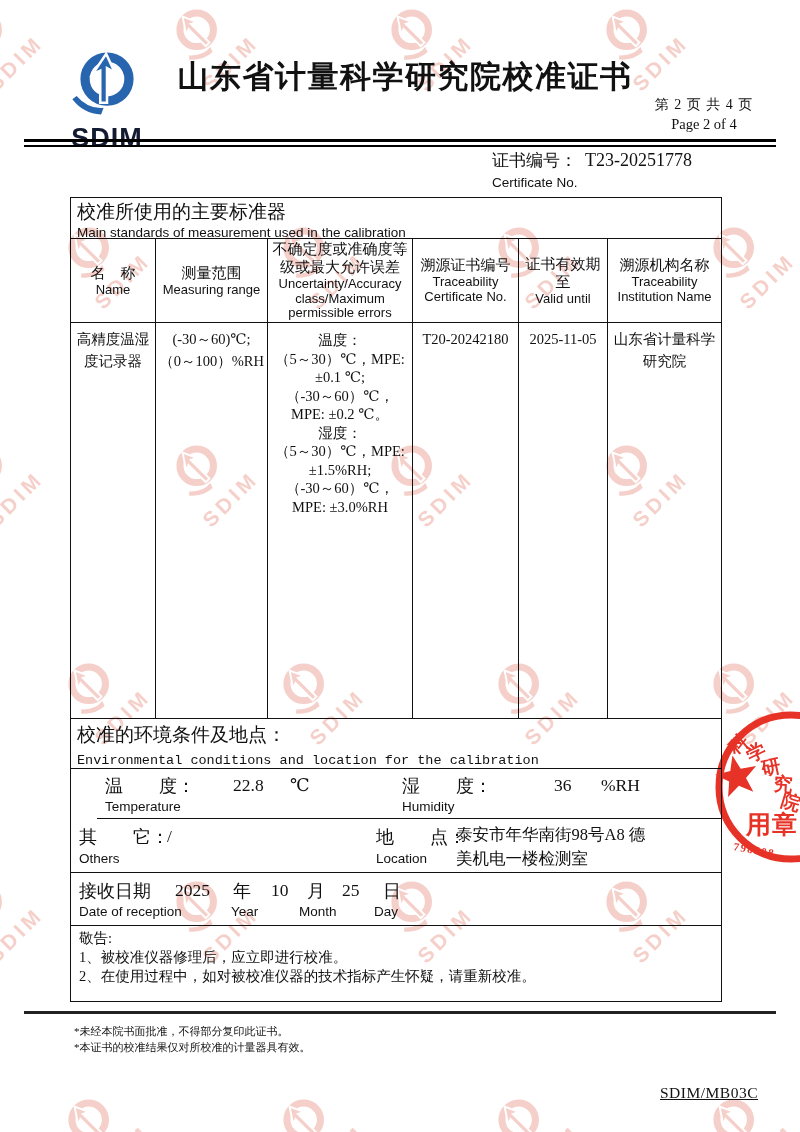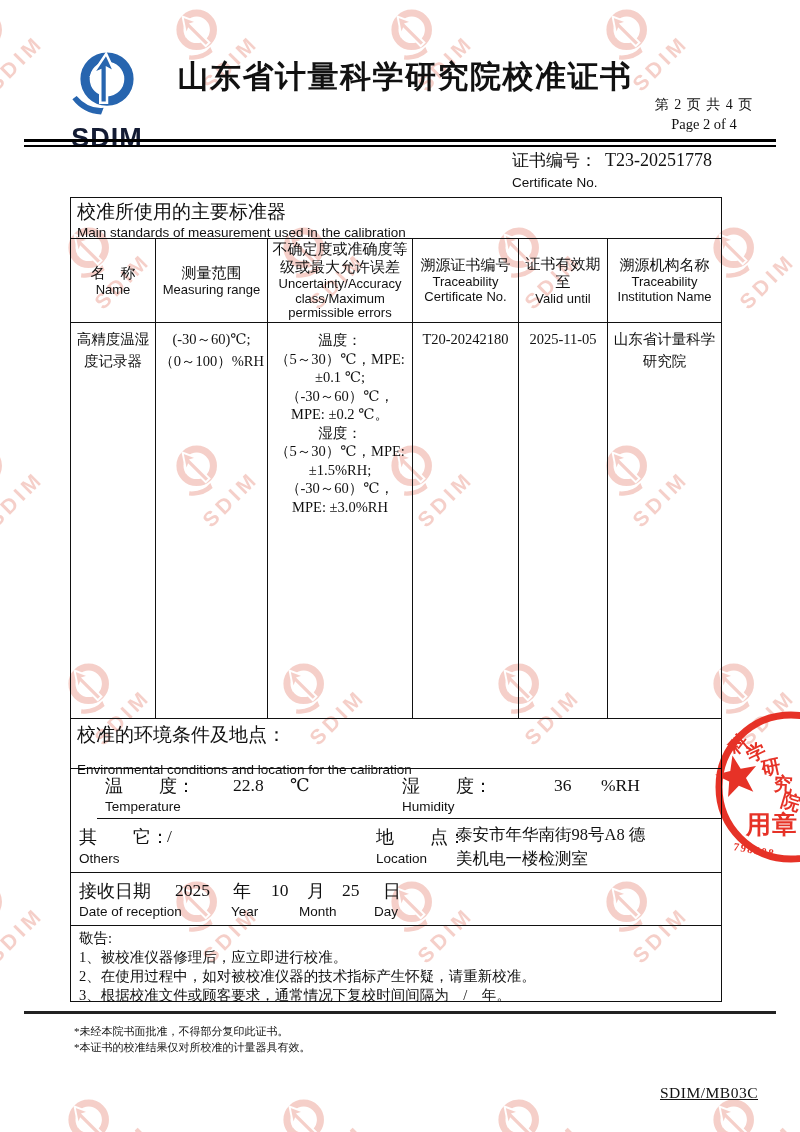--- a/index.html
+++ b/index.html
@@ -32,21 +32,21 @@
     font-family:"Liberation Sans","DejaVu Sans",sans-serif;
     font-size:22px; font-weight:bold; margin-top:10px; letter-spacing:.5px;
   }
   .page-info { position:absolute; left:645px; top:96px; width:118px; text-align:center; }
   .page-info-cn { font-size:14px; letter-spacing:1px; }
   .page-info-en { font-size:14.5px; margin-top:2px; }
   .rule-top { position:absolute; left:24px; top:139px; width:752px; }
   .rule-top .r1 { height:3px; background:#000; }
   .rule-top .r2 { height:1.5px; background:#000; margin-top:3px; }
   .rule-bottom { position:absolute; left:24px; top:1011px; width:752px; height:2.5px; background:#222; }
-  .cert-no-block { position:absolute; left:512px; top:149px; }
+  .cert-no-block { position:absolute; left:492px; top:149px; }
   .cert-no-line1 { font-size:17px; }
   .cert-no-value { font-size:18px; margin-left:8px; }
   .cert-no-en {
     font-family:"Liberation Sans","DejaVu Sans",sans-serif;
     font-size:13.5px; margin-top:3px;
   }
   
   .main-box {
     position:absolute; left:70px; top:197px; width:652px; height:805px;
     border:1.8px solid #111;
@@ -61,21 +61,21 @@
   .cell:last-child { border-right:none; }
   .c1{width:85px;} .c2{width:112px;} .c3{width:145px;} .c4{width:106px;} .c5{width:89px;} .c6{flex:1;}
   .hcell { display:flex; flex-direction:column; justify-content:center; align-items:center; padding:0 2px; }
   .hcell .cn { font-family:"Liberation Sans","DejaVu Sans",sans-serif; font-size:15px; line-height:1.2; }
   .hcell .en { font-family:"Liberation Sans","DejaVu Sans",sans-serif; font-size:13px; line-height:1.15; margin-top:1px; }
   .bcell { padding-top:6px; font-size:14.5px; line-height:1.5; white-space:pre-line; }
   .bcell.tight { line-height:1.28; font-size:14.5px; padding-top:8px; }
   
   .env-title { height:50px; border-bottom:1.5px solid #111; padding:3px 6px 0 6px; }
   .env-title .cn { font-family:"Liberation Sans","DejaVu Sans",sans-serif; font-size:19px; }
-  .env-title .en { font-family:Liberation Sans, sans-serif; font-size:13.5px; margin-top:14px; }
+  .env-title .en { font-family:Liberation Mono, monospace; font-size:13.5px; margin-top:5px; }
   .row { position:relative; border-bottom:1.5px solid #111; }
   .row-temp { height:50px;margin-left:26px; }
   .row-other { height:54px; }
   .row-recv { height:53px; }
   .row-notice { height:77px; border-bottom:none; padding:3px 8px 0 8px; }
   .abs { position:absolute; white-space:nowrap; }
   .lbl { font-size:18px; }
   .val { font-size:17.5px; }
   .sub { font-family:"Liberation Sans","DejaVu Sans",sans-serif; font-size:13.5px; }
   .loc-val { font-size:16.5px; line-height:1.45; white-space:pre-line; }
@@ -371,21 +371,20 @@
         <span class="abs sub" style="left:8px;top:31px">Date of reception</span>
         <span class="abs sub" style="left:160px;top:31px">Year</span>
         <span class="abs sub" style="left:228px;top:31px">Month</span>
         <span class="abs sub" style="left:303px;top:31px">Day</span>
       </div>
 
       <div class="row row-notice">
         <div class="notice-line">敬告:</div>
         <div class="notice-line">1、被校准仪器修理后，应立即进行校准。</div>
         <div class="notice-line">2、在使用过程中，如对被校准仪器的技术指标产生怀疑，请重新校准。</div>
-        <div class="notice-line">3、根据校准文件或顾客要求，通常情况下复校时间间隔为　/　年。</div>
       </div>
 
     </div>
 
     <div class="rule-bottom"></div>
 
     <div class="footnotes">
       <div>*未经本院书面批准，不得部分复印此证书。</div>
       <div>*本证书的校准结果仅对所校准的计量器具有效。</div>
     </div>

